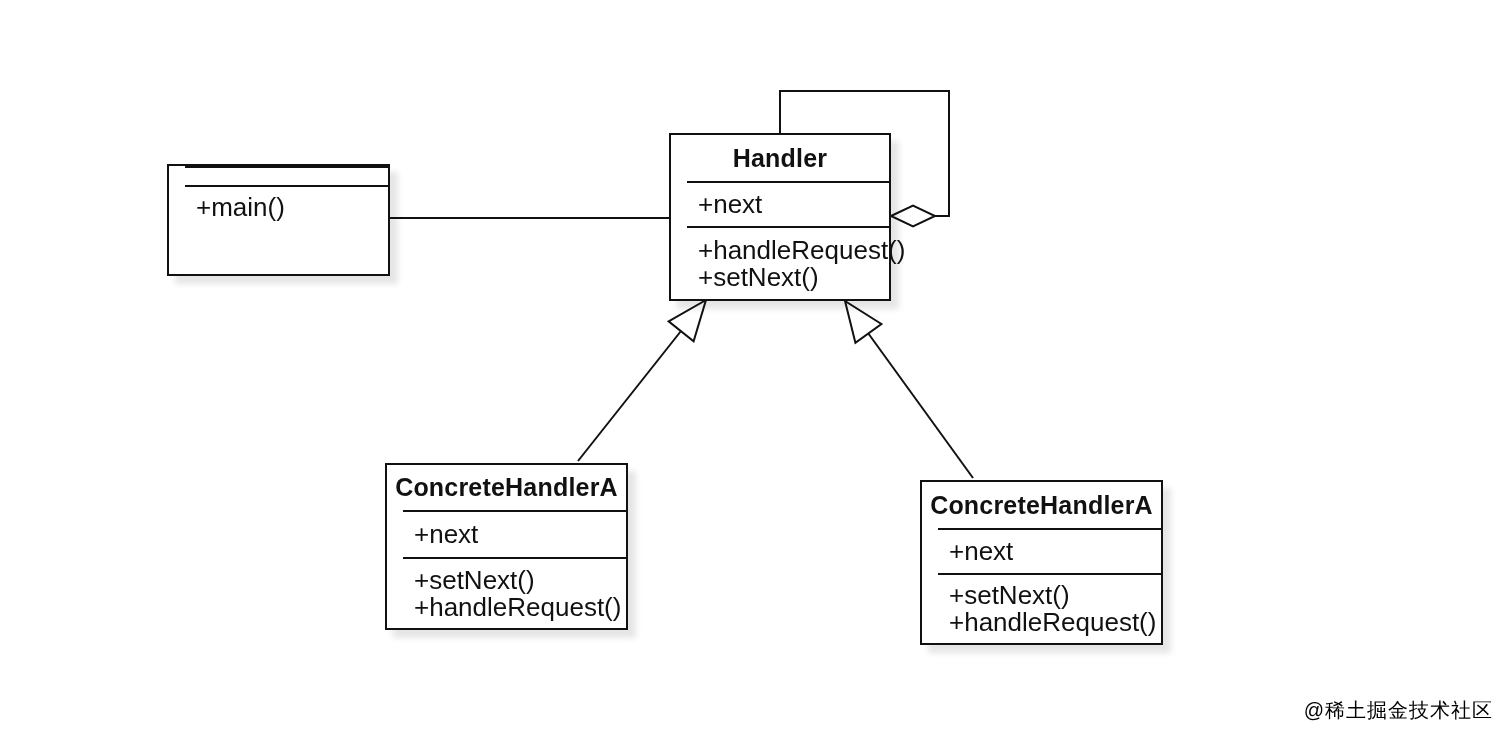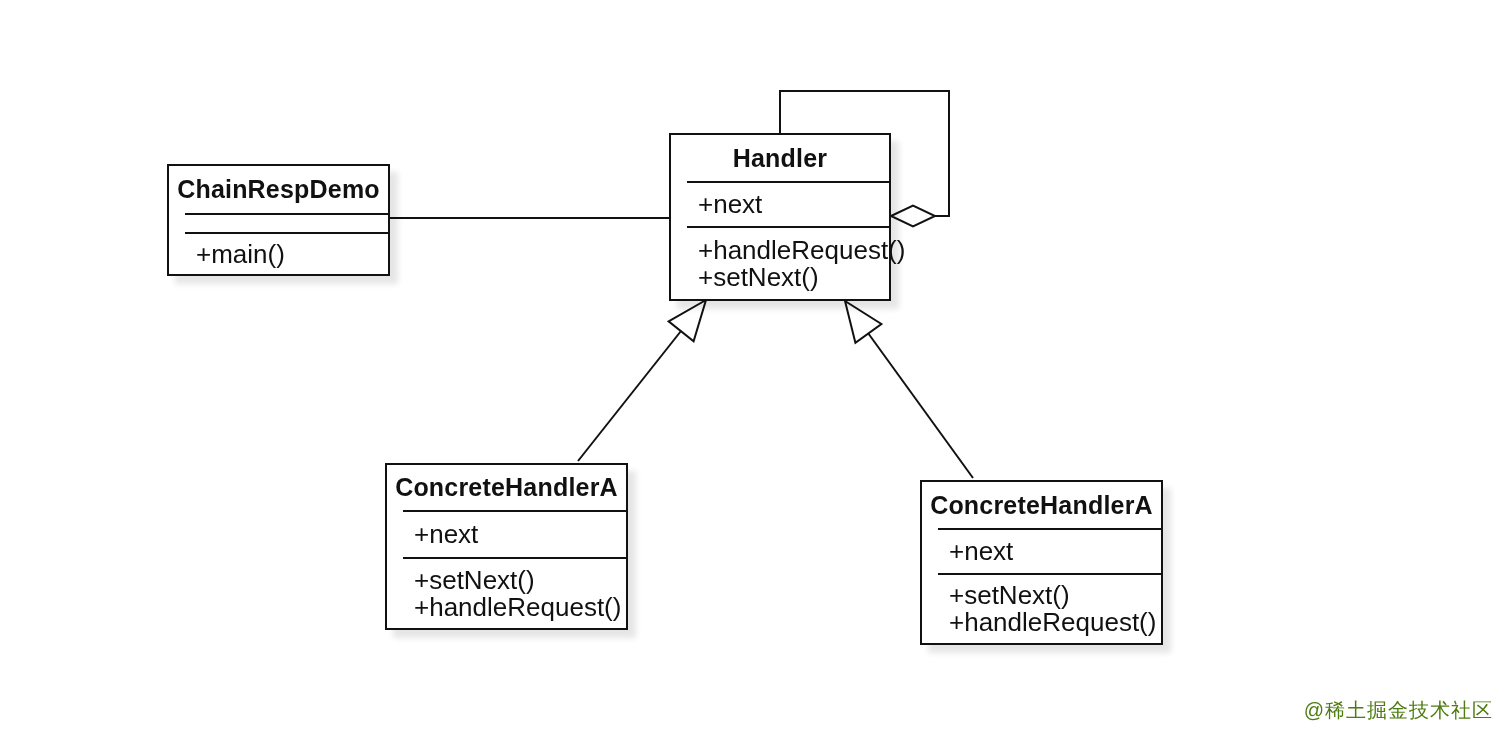--- a/index.html
+++ b/index.html
@@ -67,21 +67,21 @@
   .box-handlerb { left: 920px; top: 480px; width: 243px; height: 165px; }
   .box-handlerb .class-title { height: 46px; }
   .box-handlerb .sec-attrs   { height: 45px; }
   .box-handlerb .sec-methods { height: 70px; }
 
   .watermark {
     position: absolute;
     right: 19px;
     bottom: 22px;
     font-size: 20px;
-    color: #4d7c0f;
+    color: #000000;
     letter-spacing: 1px;
     user-select: none;
   }
 </style>
 </head>
 <body>
 
 <div class="canvas">
 
   <svg class="connectors" viewBox="0 0 1512 746" xmlns="http://www.w3.org/2000/svg">
@@ -92,21 +92,20 @@
     <polygon points="891,216 913,205.5 935,216 913,226.5" fill="#ffffff" stroke="#111111" stroke-width="2"></polygon>
 
     <line x1="578" y1="461" x2="681" y2="331" stroke="#111111" stroke-width="2"></line>
     <polygon points="706,300 693.6,341.3 668.6,321.3" fill="#ffffff" stroke="#111111" stroke-width="2"></polygon>
 
     <line x1="973" y1="478" x2="868" y2="333" stroke="#111111" stroke-width="2"></line>
     <polygon points="845,301 881.4,324 855.4,342.8" fill="#ffffff" stroke="#111111" stroke-width="2"></polygon>
   </svg>
 
   <div class="class-box box-chainrespdemo">
-    <div class="class-title">ChainRespDemo</div>
     <div class="class-section sec-attrs"></div>
     <div class="class-section sec-methods">
       <div class="member">+main()</div>
     </div>
   </div>
 
   <div class="class-box box-handler">
     <div class="class-title">Handler</div>
     <div class="class-section sec-attrs">
       <div class="member">+next</div>

